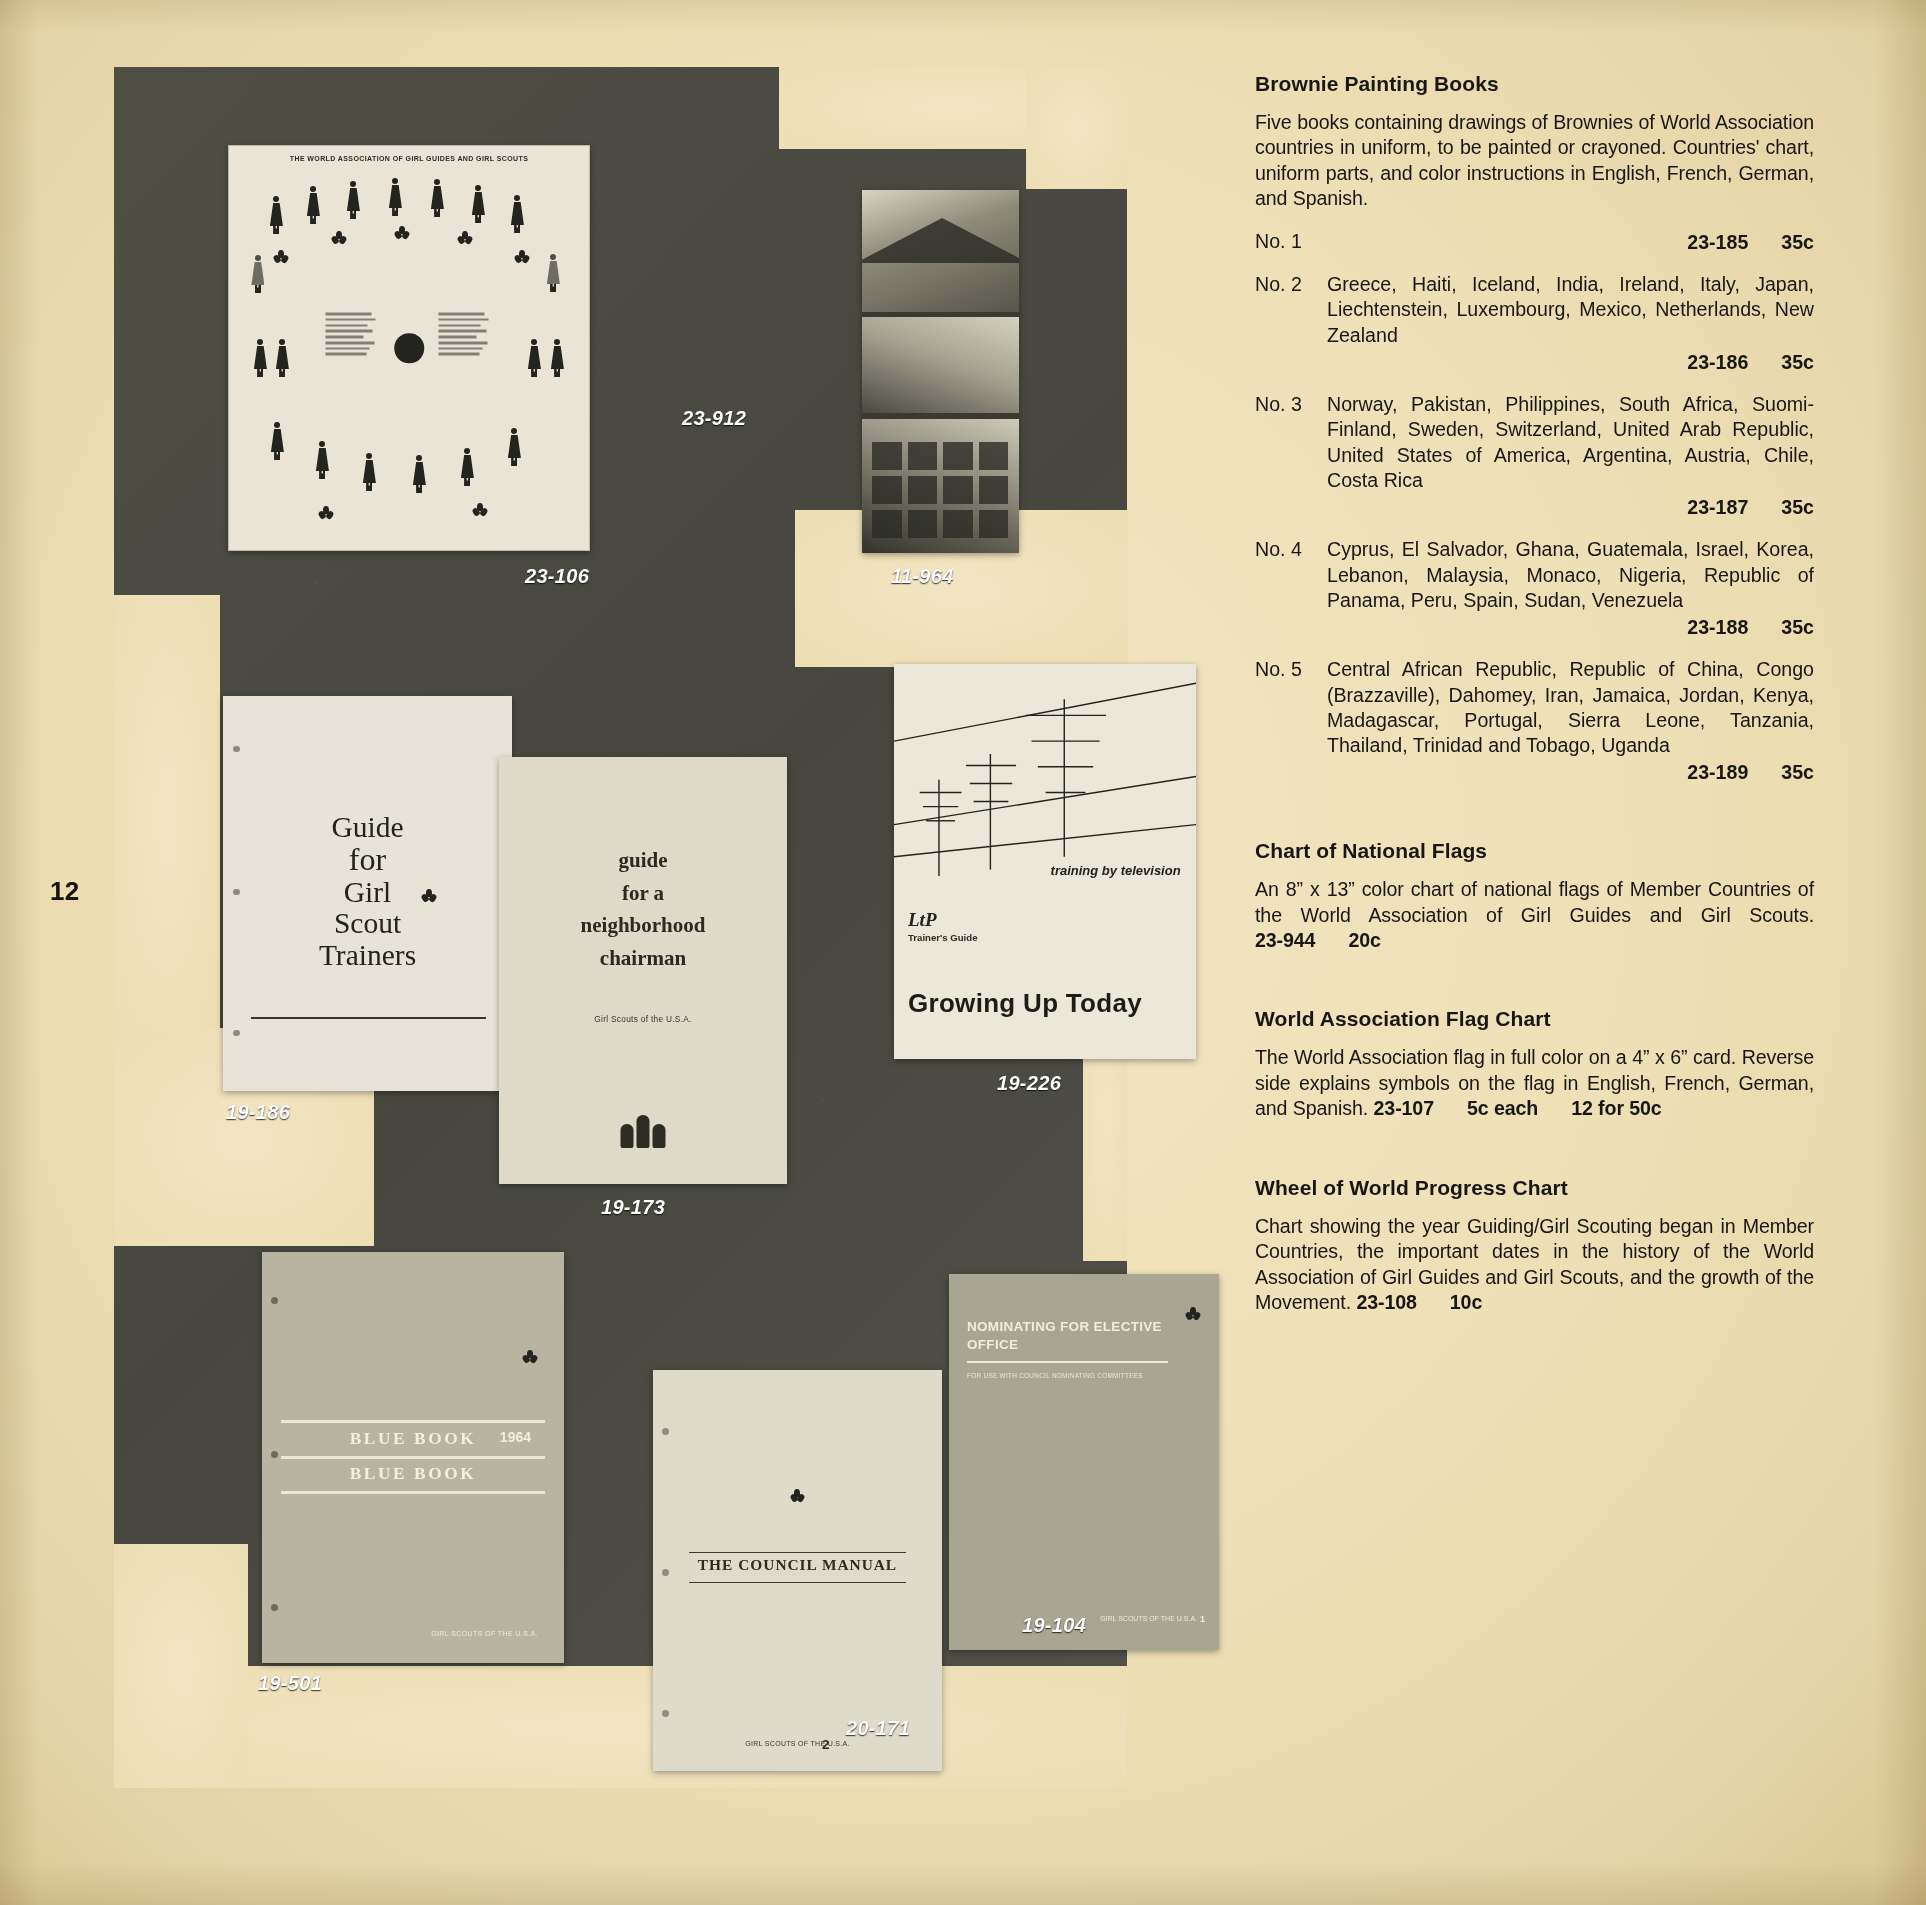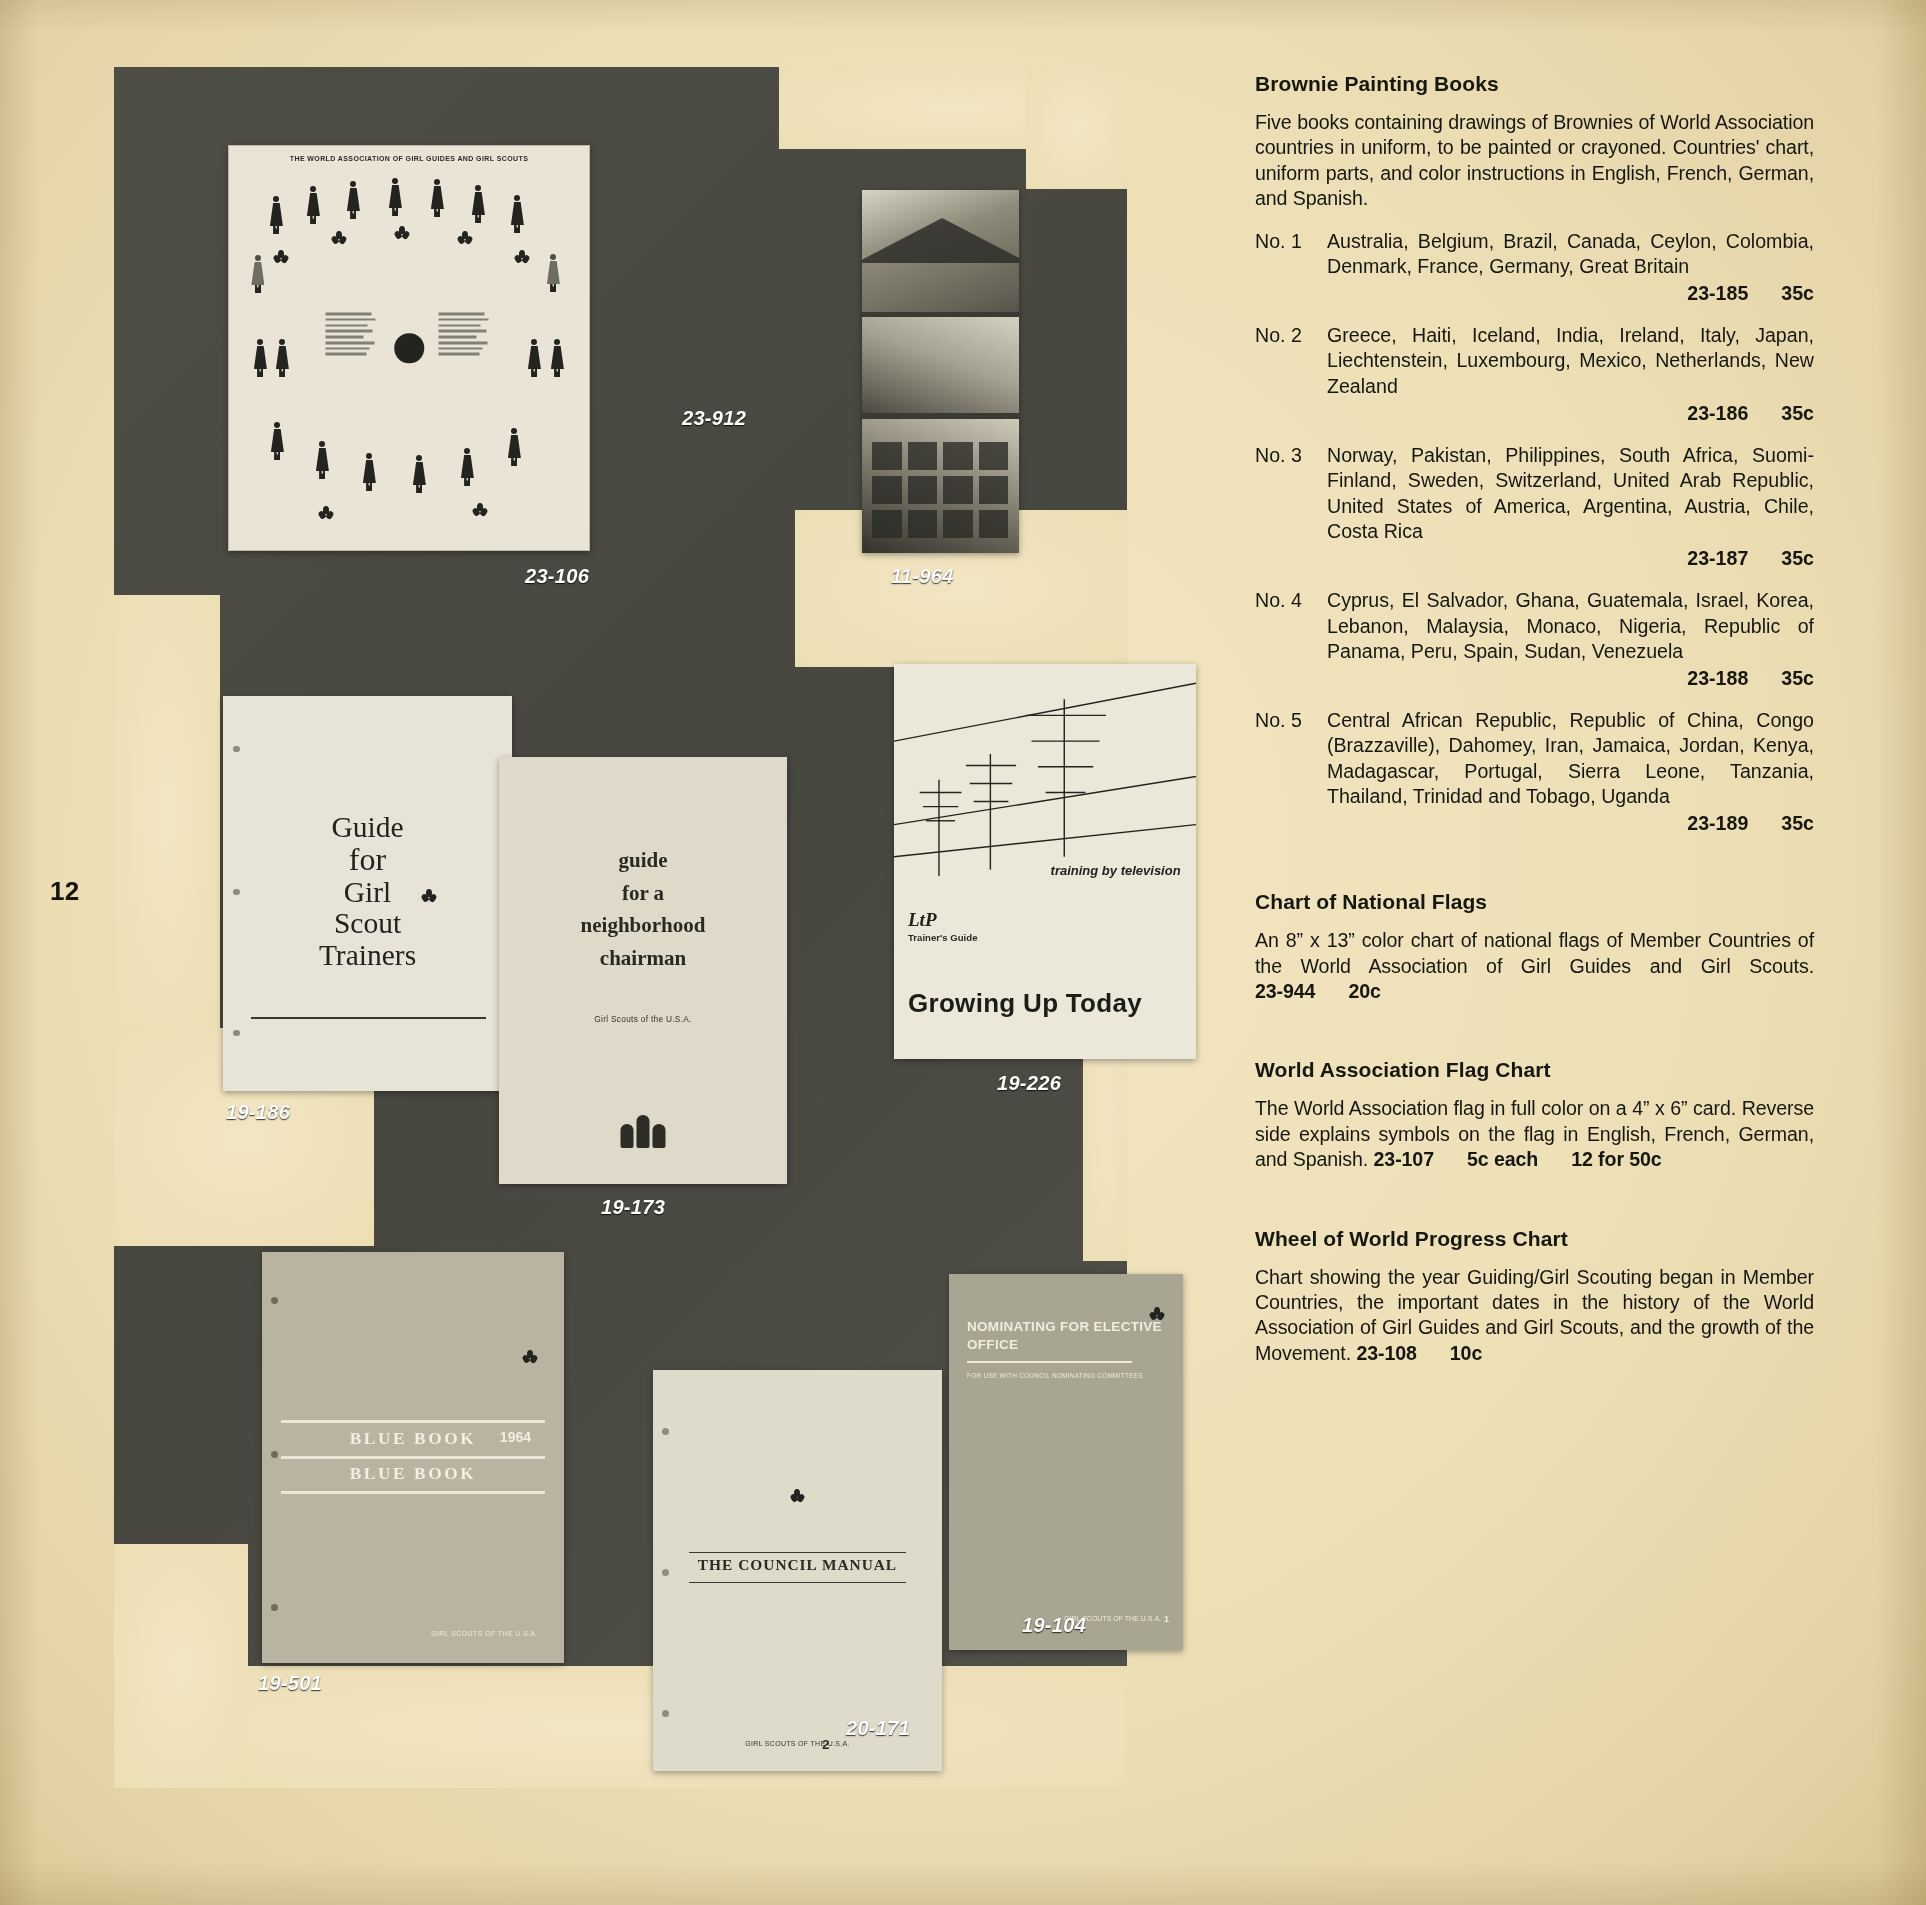--- a/index.html
+++ b/index.html
@@ -283,21 +283,21 @@
     position: absolute; left: 0; right: 0; bottom: 24.4px; text-align: center;
     font-size: 7px; color: #34342c; letter-spacing: 0.3px;
   }
   .c171 .no2 {
     position: absolute; left: 50%; margin-left: 24.4px; bottom: 19px;
     font-size: 13.5px; font-weight: bold; color: #2d2d26;
   }
   .c171 .hole { position: absolute; left: 9px; width: 7px; height: 7px; border-radius: 50%; background: #908c7e; }
 
   
-  .c104 { left: 835px; top: 1207px; width: 234px; height: 376px; background: #a9a593; }
+  .c104 { left: 835px; top: 1207px; width: 270px; height: 376px; background: #a9a593; }
   .c104 .t {
     position: absolute; left: 18px; top: 44px; right: 18px;
     font-size: 13.5px; font-weight: bold; color: #f0ece0; line-height: 1.3;
     letter-spacing: 0.3px;
   }
   .c104 .rule { position: absolute; left: 18px; right: 51px; top: 87px; height: 1.9px; background: #efeadc; }
   .c104 .sub {
     position: absolute; left: 18px; top: 98px; font-size: 6.4px; color: #eee9da; letter-spacing: 0.3px;
   }
   .c104 .tref { position: absolute; right: 19px; top: 33px; }
@@ -678,21 +678,20 @@
 </div>
 
 <div class="textcol">
 
   <h2 class="section">Brownie Painting Books</h2>
   <p class="body">Five books containing drawings of Brownies of World Association countries in uniform, to be painted or crayoned. Countries' chart, uniform parts, and color instructions in English, French, German, and Spanish.</p>
 
   <div class="entry">
     <div class="no">No. 1</div>
     <div class="desc">
-      <span>Australia, Belgium, Brazil, Canada, Ceylon, Colombia, Denmark, France, Germany, Great Britain</span>
       <span class="tail priceblock">
         <span class="cat">23-185</span><span>35c</span>
       </span>
     </div>
   </div>
 
   <div class="entry">
     <div class="no">No. 2</div>
     <div class="desc">
       <span>Greece, Haiti, Iceland, India, Ireland, Italy, Japan, Liechtenstein, Luxembourg, Mexico, Netherlands, New Zealand</span>

